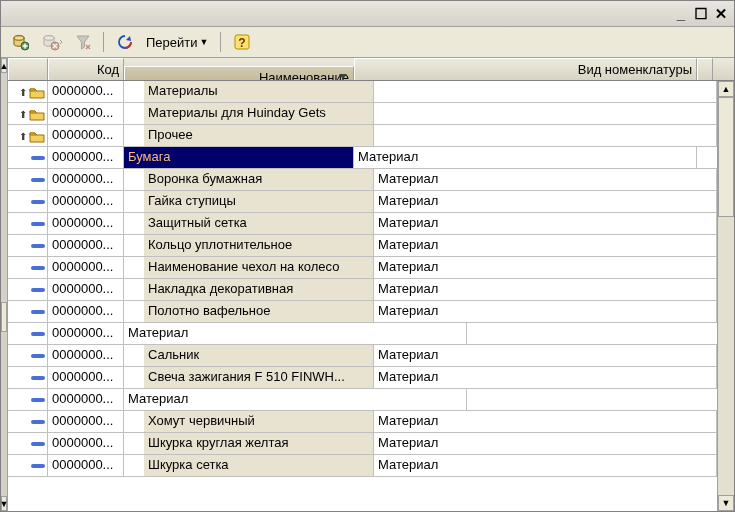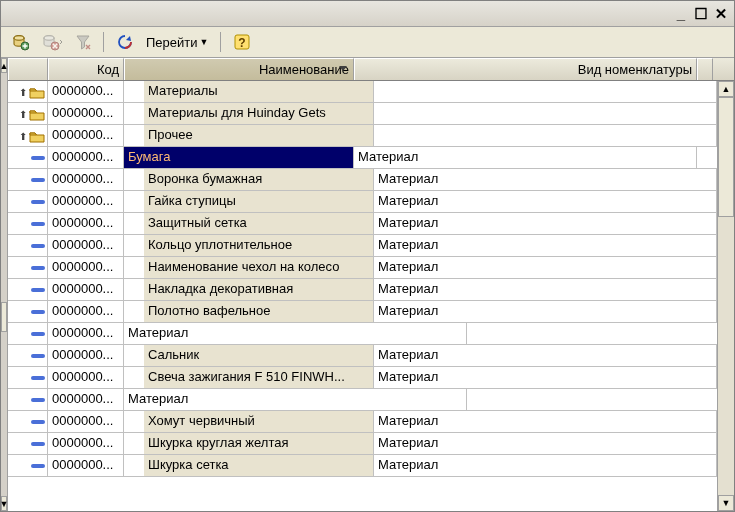--- a/index.html
+++ b/index.html
@@ -135,20 +135,21 @@
     text-align: right;
   }
   .col-icon   { width: 40px; }
   .col-code   { width: 76px; }
   .col-name   { width: 230px; position: relative; }
   .col-type   { width: 343px; }
   .col-scroll { width: 16px; flex-shrink:0; }
 
   .hcell.sorted {
     background: linear-gradient(to bottom, #d0cab0, #c4bc9c);
+    margin-top: 8px;
   }
   .sort-arrow {
     position: absolute;
     right: 6px;
     top: 7px;
     width: 0; height: 0;
     border-left: 4px solid transparent;
     border-right: 4px solid transparent;
     border-top: 5px solid #404040;
   }

